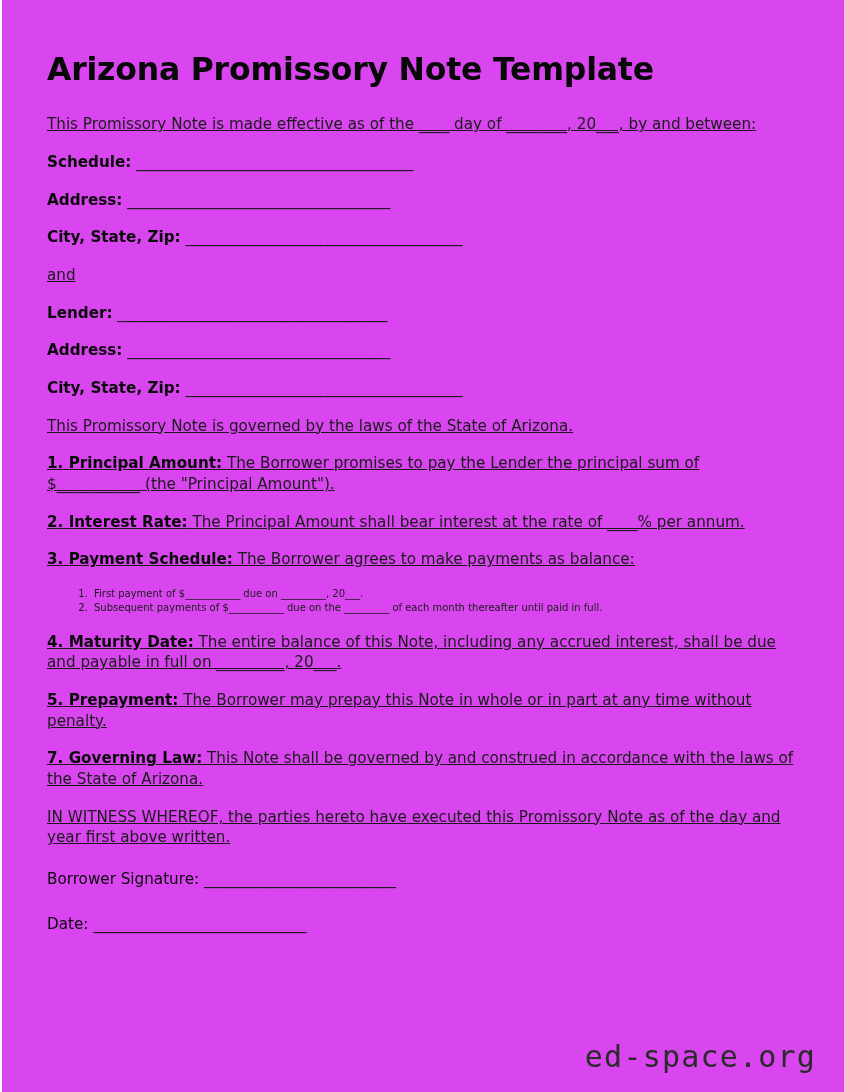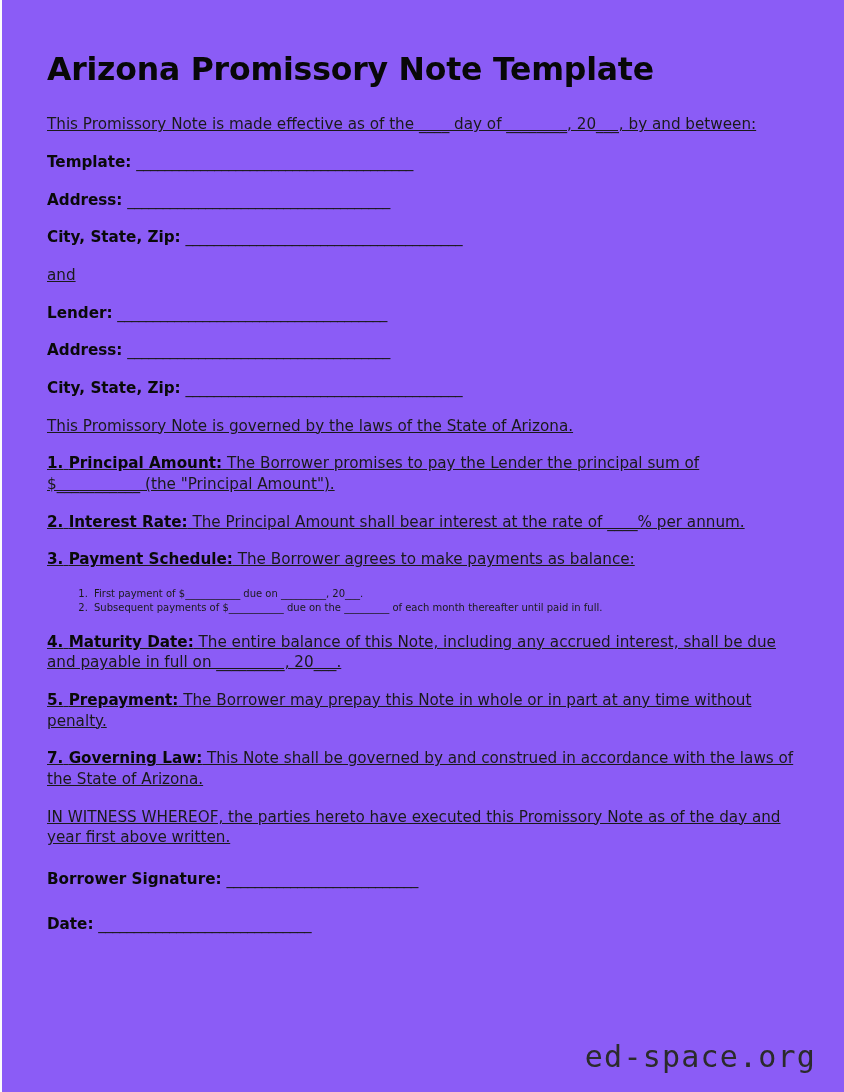--- a/index.html
+++ b/index.html
@@ -15,21 +15,21 @@
     overflow: hidden;
     font-family: "DejaVu Sans", "Liberation Sans", sans-serif;
     color: #111111;
     -webkit-font-smoothing: antialiased;
   }
   .page {
     position: absolute;
     left: 0; top: 0;
     width: 844px;
     height: 1092px;
-    background: #8b5cf6;
+    background: #d946ef;
     box-sizing: border-box;
   }
   .content {
     position: absolute;
     left: 47px;
     top: 52px;
     width: 750px;
   }
   h1.doc-title {
     font-size: 31.5px;
@@ -88,21 +88,21 @@
     margin-top: 21px;
   }
   .sig-line {
     font-size: 15.2px;
     line-height: 1.36;
     margin: 0 0 24px 0;
     color: #1a1a1a;
     white-space: nowrap;
   }
   .sig-line .lbl {
-    font-weight: bold;
+    font-weight: normal;
     color: #0a0a0a;
     margin-top: 12px;
   }
   .watermark {
     position: absolute;
     right: 28px;
     bottom: 18px;
     font-family: "DejaVu Sans Mono", "Liberation Mono", monospace;
     font-size: 30px;
     letter-spacing: 1.2px;
@@ -123,21 +123,21 @@
 <div class="page">
   <div class="edge-left"></div>
 
   <div class="content">
 
     <h1 class="doc-title">Arizona Promissory Note Template</h1>
 
     <p class="para">This Promissory Note is made effective as of the ____ day of ________, 20___, by and between:</p>
 
     <div class="field-line">
-      <span class="lbl">Template:</span>
+      <span class="lbl">Schedule:</span>
       <span class="blank">_______________________________________</span>
     </div>
 
     <div class="field-line">
       <span class="lbl">Address:</span>
       <span class="blank">_____________________________________</span>
     </div>
 
     <div class="field-line">
       <span class="lbl">City, State, Zip:</span>

